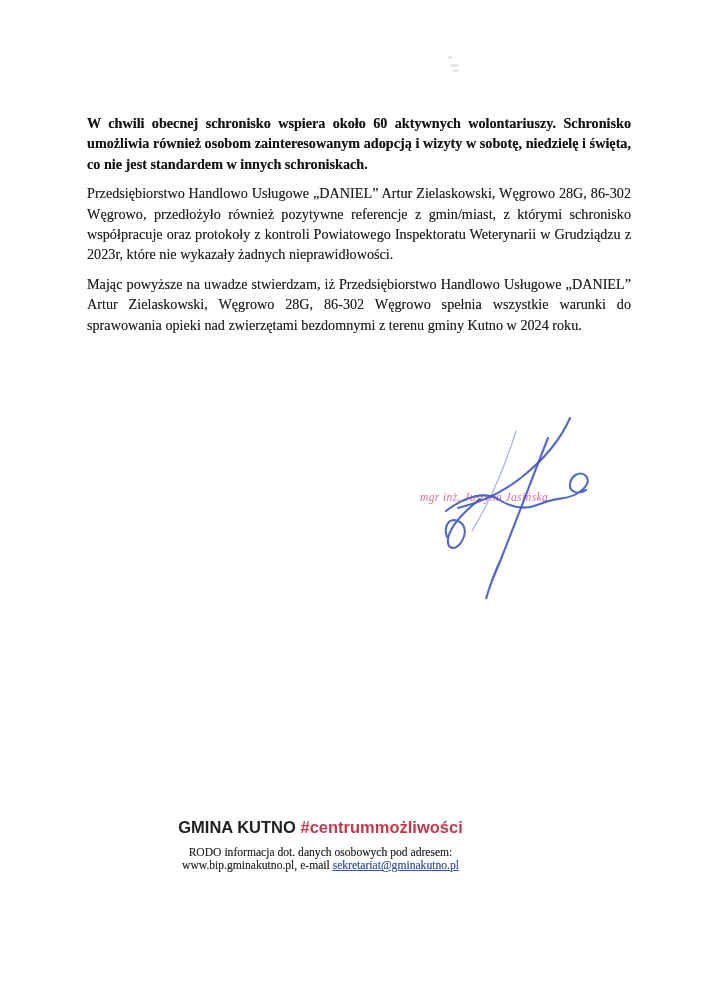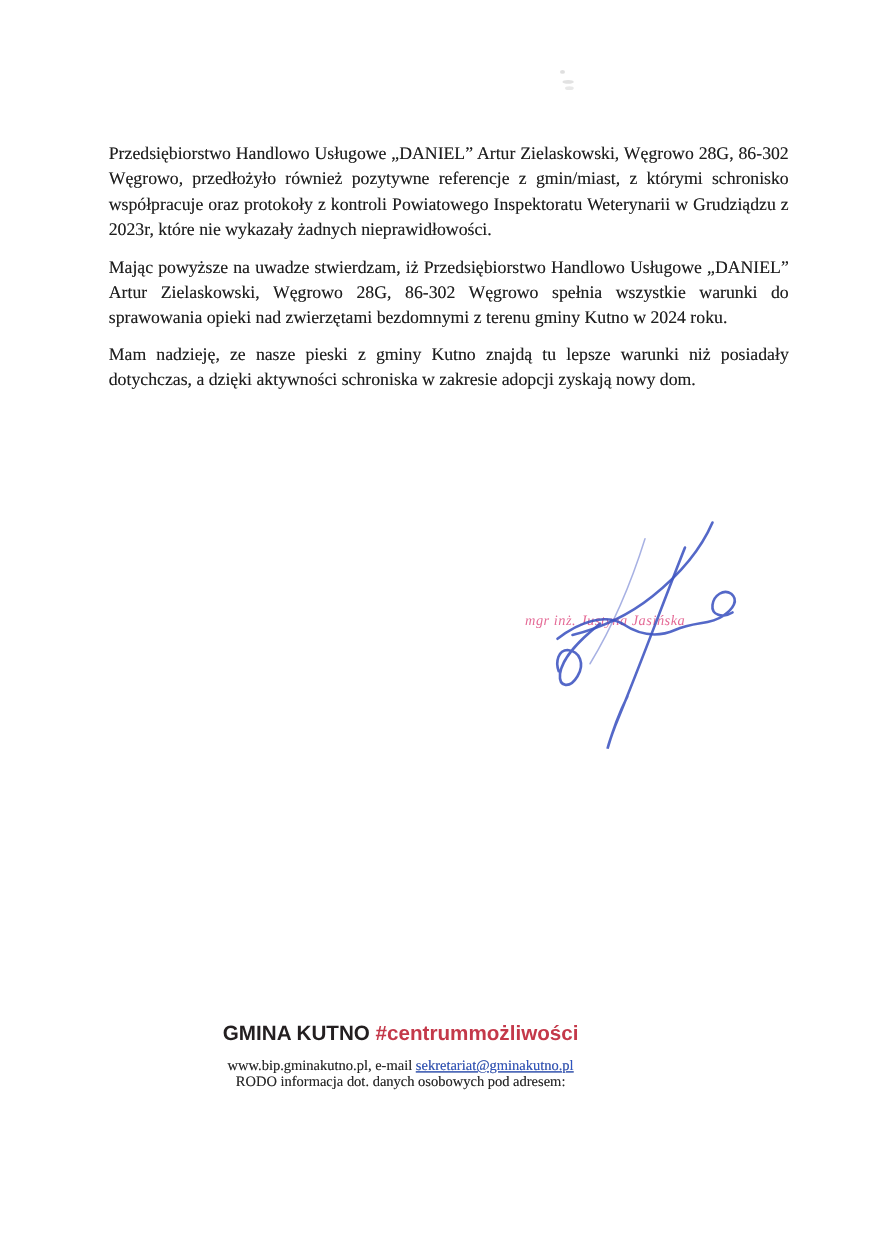--- a/index.html
+++ b/index.html
@@ -99,43 +99,43 @@
 
 <div class="page">
 
   <div class="smudge" style="left:448px; top:56px;">
     <span class="s1"></span>
       <span class="s2"></span>
       <span class="s3"></span>
   </div>
 
   <div class="text-block">
+    <p class="bold">W chwili obecnej schronisko wspiera około 60 aktywnych wolontariuszy. Schronisko umożliwia również osobom zainteresowanym adopcją i wizyty w sobotę, niedzielę i święta, co nie jest standardem w innych schroniskach.</p>
     <p>Przedsiębiorstwo Handlowo Usługowe „DANIEL” Artur Zielaskowski, Węgrowo 28G, 86-302 Węgrowo, przedłożyło również pozytywne referencje z gmin/miast, z którymi schronisko współpracuje oraz protokoły z kontroli Powiatowego Inspektoratu Weterynarii w Grudziądzu z 2023r, które nie wykazały żadnych nieprawidłowości.</p>
     <p>Mając powyższe na uwadze stwierdzam, iż Przedsiębiorstwo Handlowo Usługowe „DANIEL” Artur Zielaskowski, Węgrowo 28G, 86-302 Węgrowo spełnia wszystkie warunki do sprawowania opieki nad zwierzętami bezdomnymi z terenu gminy Kutno w 2024 roku.</p>
-    <p>Mam nadzieję, ze nasze pieski z gminy Kutno znajdą tu lepsze warunki niż posiadały dotychczas, a dzięki aktywności schroniska w zakresie adopcji zyskają nowy dom.</p>
   </div>
 
   <div class="signature-block">
     <div class="stamp-name">mgr inż. Justyna Jasińska</div>
     <svg class="ink-svg" viewBox="0 0 240 220">
       <path class="ink thin" d="M96,28 C86,60 72,95 52,128"></path>
       <path class="ink" d="M150,15 C140,38 122,58 102,74 C82,90 58,100 38,105"></path>
       <path class="ink" d="M26,108 C44,94 64,88 78,96 C90,104 104,108 120,101 C136,94 148,97 158,90 C167,84 171,77 165,72 C159,68 151,73 150,81 C149,89 158,92 166,87"></path>
       <path class="ink" d="M60,96 C45,108 30,122 28,136 C27,147 36,148 42,138 C48,128 44,118 34,117 C27,117 24,126 27,134"></path>
       <path class="ink" d="M128,35 C112,75 92,130 72,178 C69,186 67,192 66,196 C70,182 76,166 82,154"></path>
     </svg>
   </div>
 
   <div class="footer">
     <div class="footer-brand">
       <span>GMINA KUTNO</span>
       <span> </span>
       <span class="hashtag">#centrummożliwości</span>
     </div>
     <div class="footer-contact">
+      <span class="line">RODO informacja dot. danych osobowych pod adresem:</span>
       <span class="line">
         <span>www.bip.gminakutno.pl,  e-mail </span><a class="email-link">sekretariat@gminakutno.pl</a>
       </span>
-      <span class="line">RODO informacja dot. danych osobowych pod adresem:</span>
     </div>
   </div>
 
 </div>
 
 </body></html>

